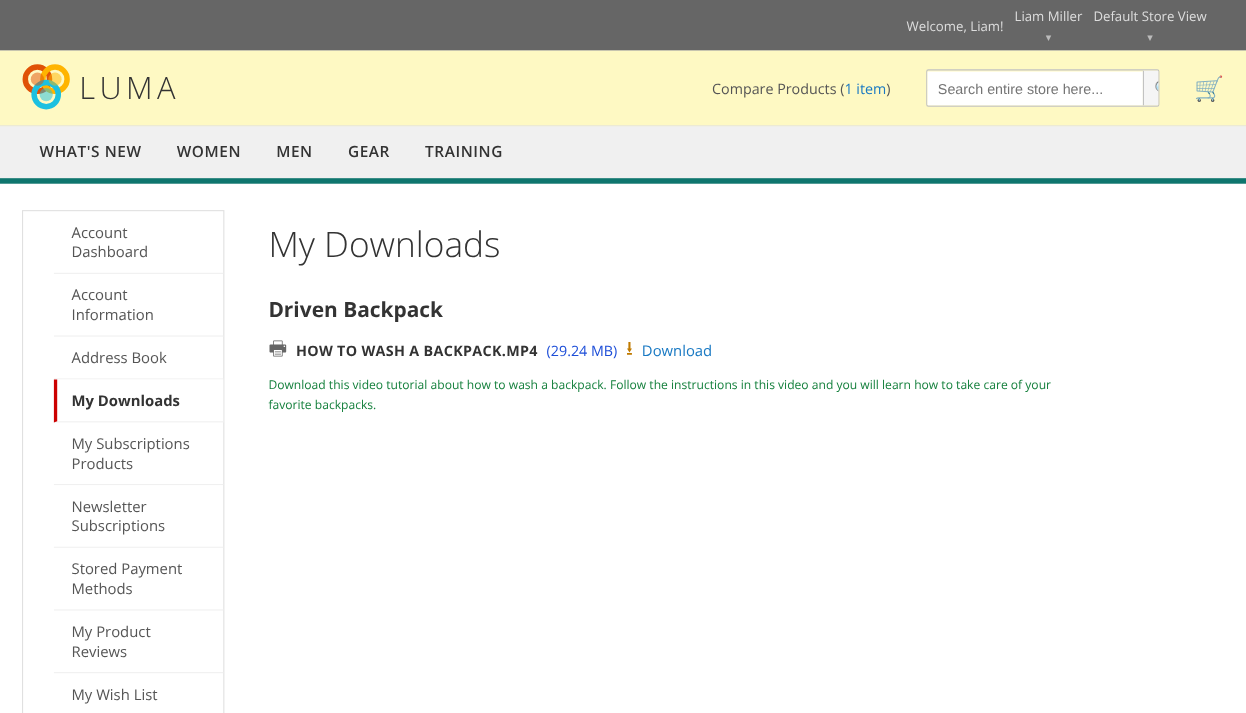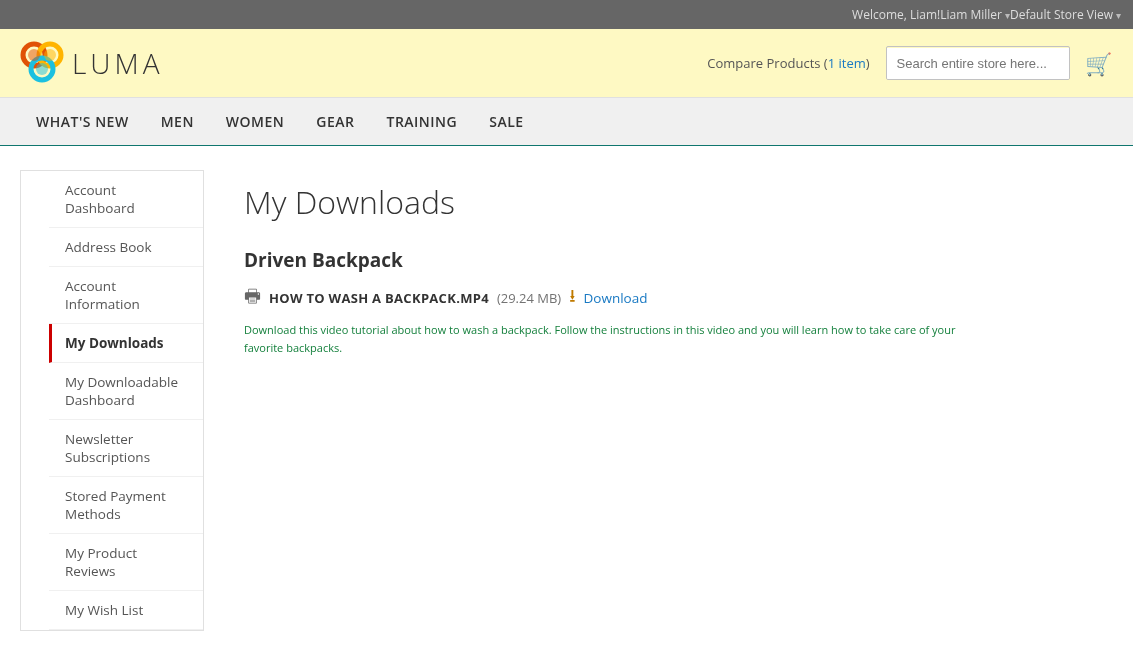--- a/index.html
+++ b/index.html
@@ -3,32 +3,34 @@
   <meta charset="utf-8">
   <style>
     * { margin: 0; padding: 0; box-sizing: border-box; }
     body { font-family: 'Open Sans', Arial, sans-serif; font-size: 14px; color: #333; background: #fff; }
 
     
     .top-bar {
       background: #666;
       color: #ccc;
       font-size: 12px;
-      padding: 6px 12px;
+      padding: 6px 36px;
       display: flex;
       justify-content: flex-end;
       align-items: center;
+      gap: 10px;
     }
     .top-bar span { color: #ddd; }
     .top-bar .user-menu, .top-bar .store-menu {
       display: flex;
       align-items: center;
       gap: 3px;
       cursor: pointer;
       color: #ddd;
+      flex-direction: column;
     }
     .top-bar .chevron {
       font-size: 10px;
       color: #bbb;
     }
 
     
     .header {
       background: #fef9c3;
       border-bottom: 1px solid #e0e0e0;
@@ -49,36 +51,36 @@
     .logo-text {
       font-size: 28px;
       font-weight: 300;
       letter-spacing: 4px;
       color: #333;
       text-transform: uppercase;
     }
     .header-right {
       display: flex;
       align-items: center;
-      gap: 16px;
+      gap: 32px;
     }
     .compare-products {
       font-size: 13px;
       color: #555;
     }
     .compare-products .count {
       color: #1979c3;
     }
     .search-box {
       display: flex;
       align-items: center;
       border: 1px solid #c2c2c2;
       border-radius: 2px;
       overflow: hidden;
-      width: 184px;
+      width: 212px;
     }
     .search-box input {
       border: none;
       outline: none;
       padding: 8px 10px;
       font-size: 13px;
       color: #999;
       flex: 1;
       background: #fff;
     }
@@ -94,21 +96,21 @@
     .cart-icon {
       font-size: 22px;
       color: #555;
       cursor: pointer;
       position: relative;
     }
 
     
     .main-nav {
       background: #f0f0f0;
-      border-bottom: 1px solid #0f766e;
+      border-bottom: 5px solid #0f766e;
       padding: 0 20px;
       display: flex;
       align-items: flex-start;
     }
     .main-nav a {
       display: block;
       padding: 14px 16px;
       text-decoration: none;
       color: #333;
       font-size: 14px;
@@ -182,21 +184,21 @@
     }
     .file-name {
       font-size: 13px;
       font-weight: 700;
       color: #333;
       text-transform: uppercase;
       letter-spacing: 0.3px;
     }
     .file-size {
       font-size: 13px;
-      color: #737373;
+      color: #1d4ed8;
     }
     .download-btn-icon {
       color: #c07a00;
       font-size: 18px;
     }
     .download-link {
       color: #1979c3;
       text-decoration: none;
       font-size: 13.5px;
     }
@@ -247,45 +249,44 @@
       </button>
     </div>
     <div class="cart-icon">
       <span>🛒</span>
     </div>
   </div>
 </header>
 
 <nav class="main-nav">
   <a href="#">What's New</a>
+  <a href="#">Women</a>
   <a href="#">Men</a>
-  <a href="#">Women</a>
   <a href="#">Gear</a>
   <a href="#">Training</a>
-  <a href="#">Sale</a>
 </nav>
 
 <div class="page-content">
 
   <aside class="sidebar">
     <ul>
       <li>
         <a href="#">Account Dashboard</a>
       </li>
       <li>
+        <a href="#">Account Information</a>
+      </li>
+      <li>
         <a href="#">Address Book</a>
-      </li>
-      <li>
-        <a href="#">Account Information</a>
       </li>
       <li class="active">
         <a href="#">My Downloads</a>
       </li>
       <li>
-        <a href="#">My Downloadable Dashboard</a>
+        <a href="#">My Subscriptions Products</a>
       </li>
       <li>
         <a href="#">Newsletter Subscriptions</a>
       </li>
       <li>
         <a href="#">Stored Payment Methods</a>
       </li>
       <li>
         <a href="#">My Product Reviews</a>
       </li>

